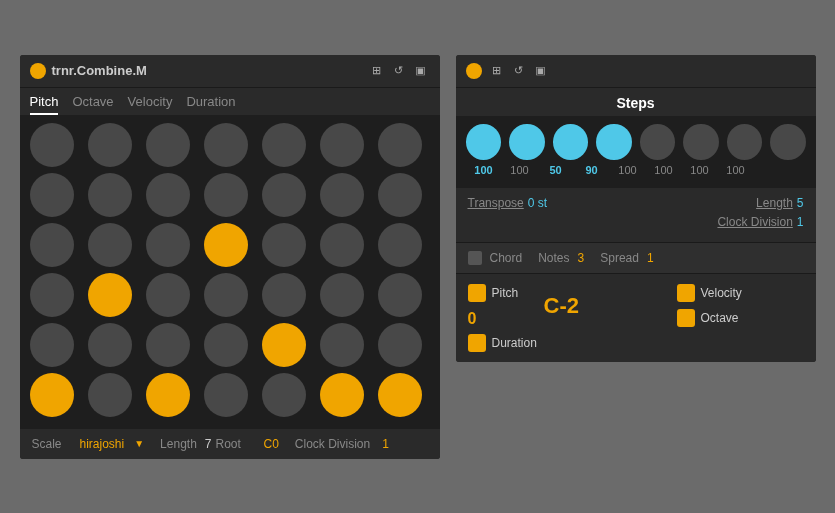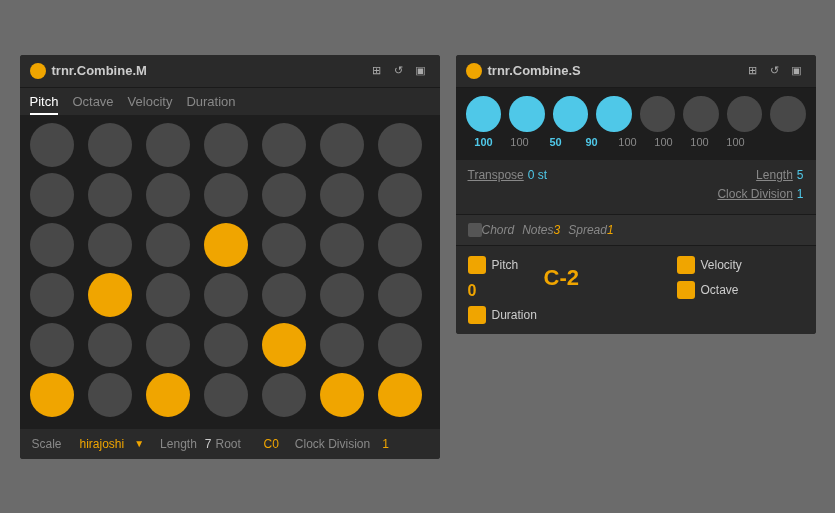--- a/index.html
+++ b/index.html
@@ -206,21 +206,21 @@
       margin-left: 4px;
     }
     .param-spacer { flex: 1; }
     .chord-section {
       background: #2f2f2f;
       padding: 8px 12px;
       border-top: 1px solid #1a1a1a;
       border-bottom: 1px solid #1a1a1a;
       display: flex;
       align-items: center;
-      font-style: italic;
+      gap: 8px;
     }
     .chord-checkbox {
       width: 14px;
       height: 14px;
       background: #555555;
       border-radius: 2px;
     }
     .chord-label {
       color: #888888;
       font-size: 12px;
@@ -351,26 +351,28 @@
         <div class="footer-spacer"></div>
         <span class="footer-right-label">Clock Division</span>
         <span class="footer-right-value" style="color:#f0a500;margin-left:4px;">1</span>
       </div>
     </div>
   </div>
 
   <div class="panel right-panel">
     <div class="panel-header">
       <div class="panel-dot"></div>
-      <span class="panel-title">trnr.Combine.S</span>
       <div class="panel-icons">
         <div class="panel-icon">⊞</div>
         <div class="panel-icon">↺</div>
         <div class="panel-icon">▣</div>
       </div>
+    </div>
+    <div style="background:#2a2a2a; padding:6px 0 4px; text-align:center;">
+      <span style="color:#ffffff;font-size:14px;font-weight:bold;">Steps</span>
     </div>
     <div class="steps-section">
       <div class="steps-dots-row" id="steps-dots-row">
 
       <div class="step-dot active"></div>
           <div class="step-dot active"></div>
           <div class="step-dot active"></div>
           <div class="step-dot active"></div>
           <div class="step-dot inactive"></div>
           <div class="step-dot inactive"></div>

